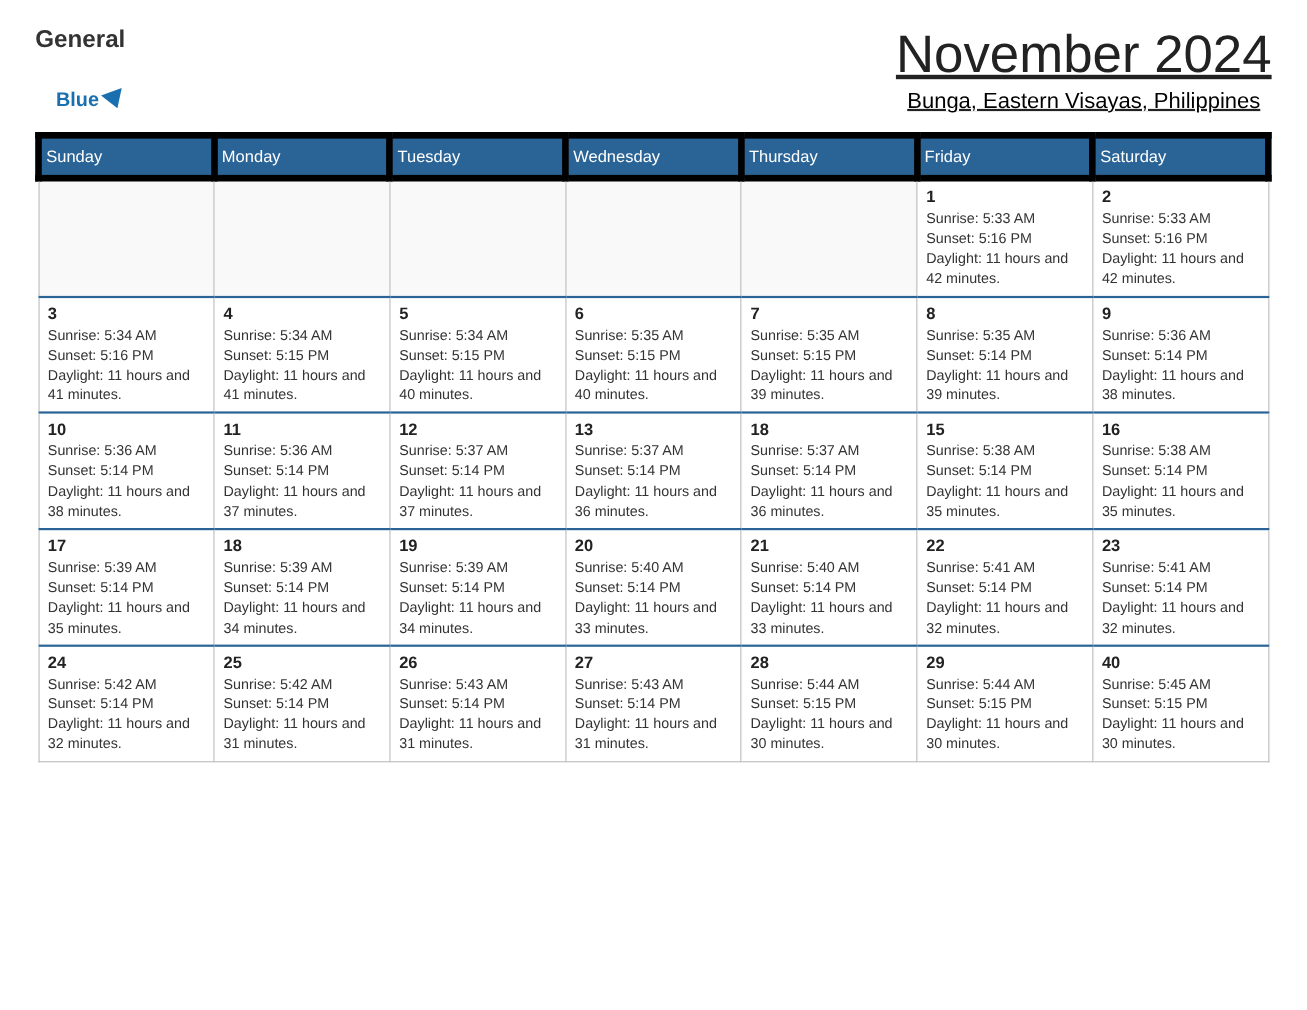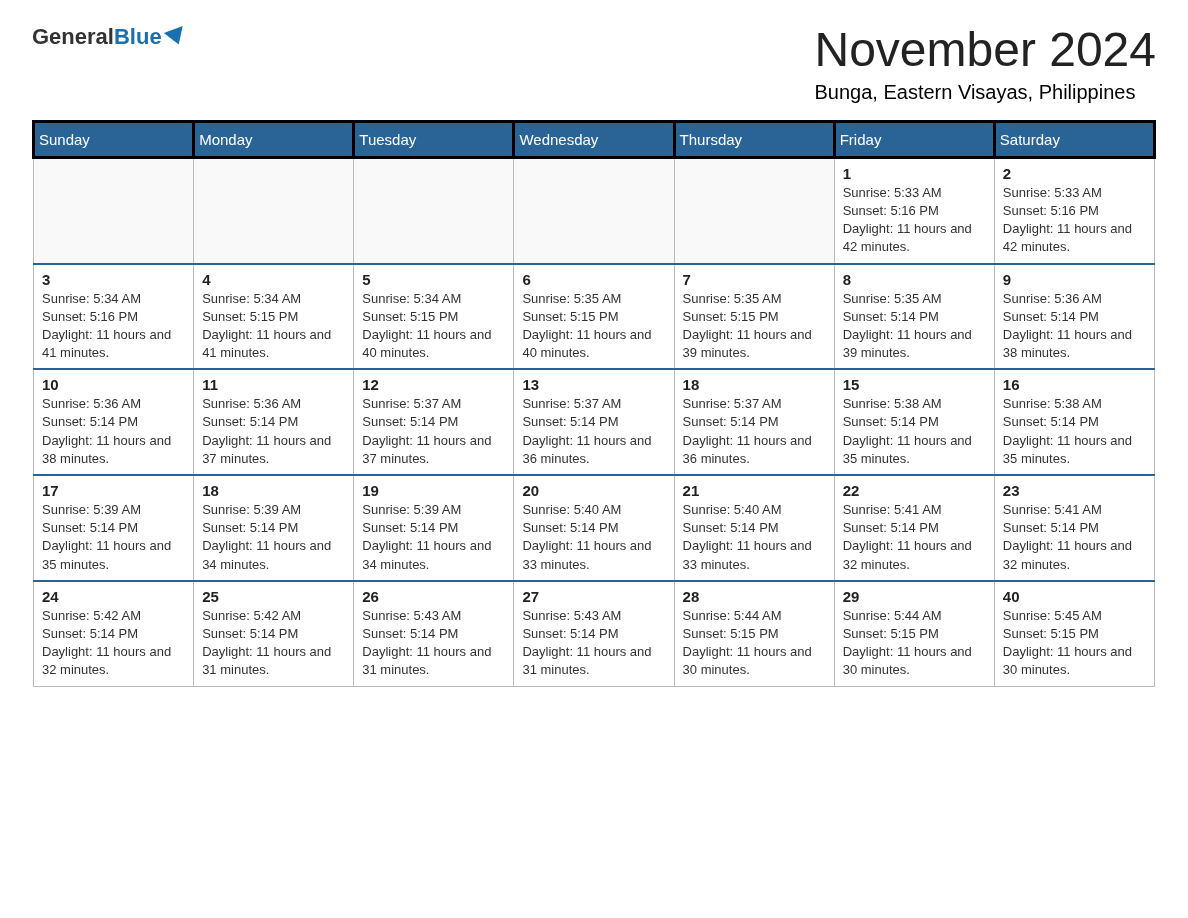--- a/index.html
+++ b/index.html
@@ -12,49 +12,51 @@
       min-height: 918px;
     }
     .header {
       display: flex;
       justify-content: space-between;
       align-items: flex-start;
       margin-bottom: 16px;
     }
     .logo {
       display: flex;
-      flex-direction: row;
-      align-items: center;
+      flex-direction: column;
+      align-items: flex-end;
+      gap: 32px;
     }
     .logo-general {
       font-size: 22px;
       font-weight: bold;
       color: #333;
       line-height: 1.1;
     }
     .logo-blue {
-      font-size: 22px;
+      font-size: 18px;
       font-weight: bold;
       color: #1a6faf;
       display: flex;
       align-items: center;
       gap: 2px;
     }
     .logo-triangle {
       width: 0;
       height: 0;
       border-left: 10px solid transparent;
       border-right: 10px solid transparent;
       border-top: 16px solid #1a6faf;
       display: inline-block;
       margin-left: 2px;
       transform: rotate(-20deg);
     }
     .title-block {
-      text-align: left;
+      text-align: center;
+      text-decoration: underline;
     }
     .month-title {
       font-size: 48px;
       font-weight: 300;
       color: #222;
       line-height: 1.1;
     }
     .location {
       font-size: 20px;
       color: #000000;
@@ -65,21 +67,21 @@
       border-collapse: collapse;
       border: 1px solid #999;
     }
     .calendar th {
       background-color: #2a6496;
       color: #fff;
       font-size: 15px;
       font-weight: 500;
       padding: 8px 4px;
       text-align: left;
-      border: 3px solid #000000;
+      border: 6px solid #000000;
     }
     .calendar td {
       vertical-align: top;
       border: 1px solid #bbb;
       padding: 6px 8px;
       width: 14.28%;
       min-height: 90px;
     }
     .day-num {
       font-size: 15px;

